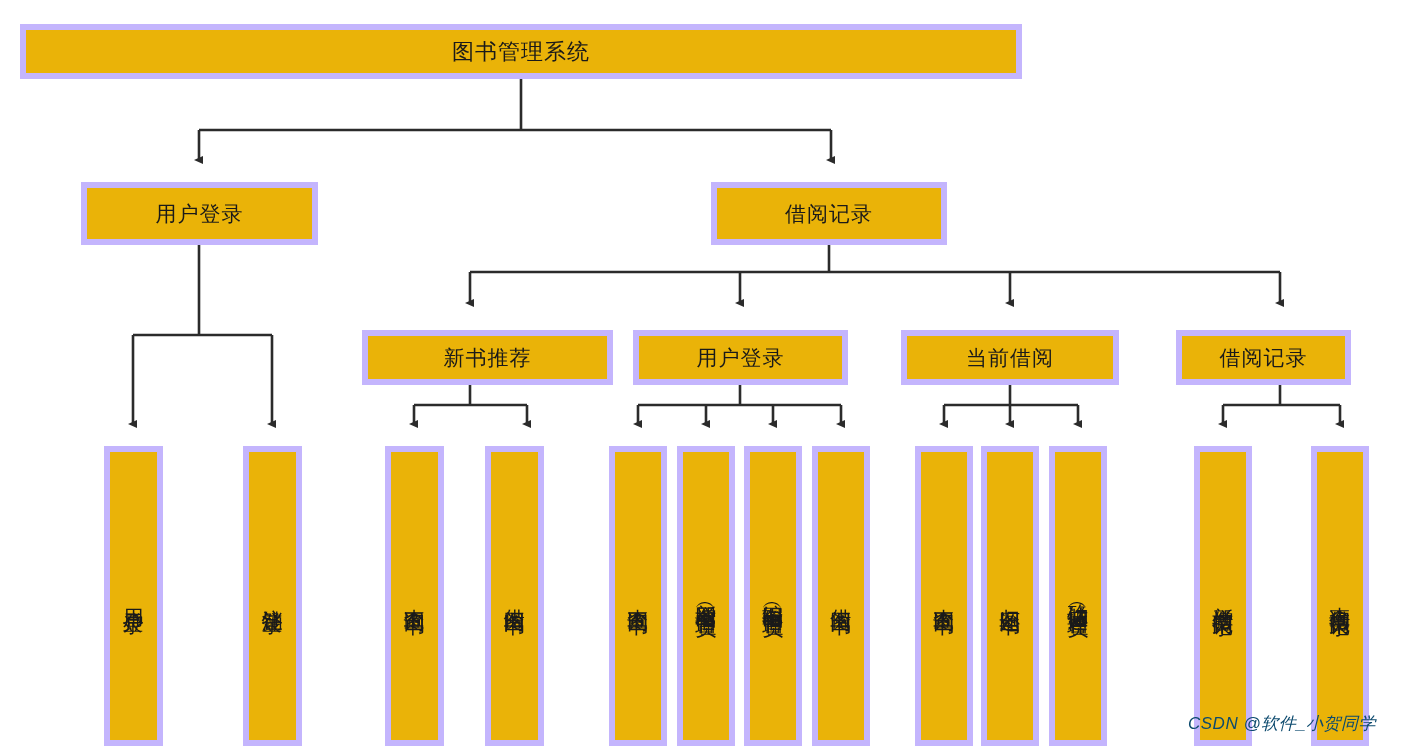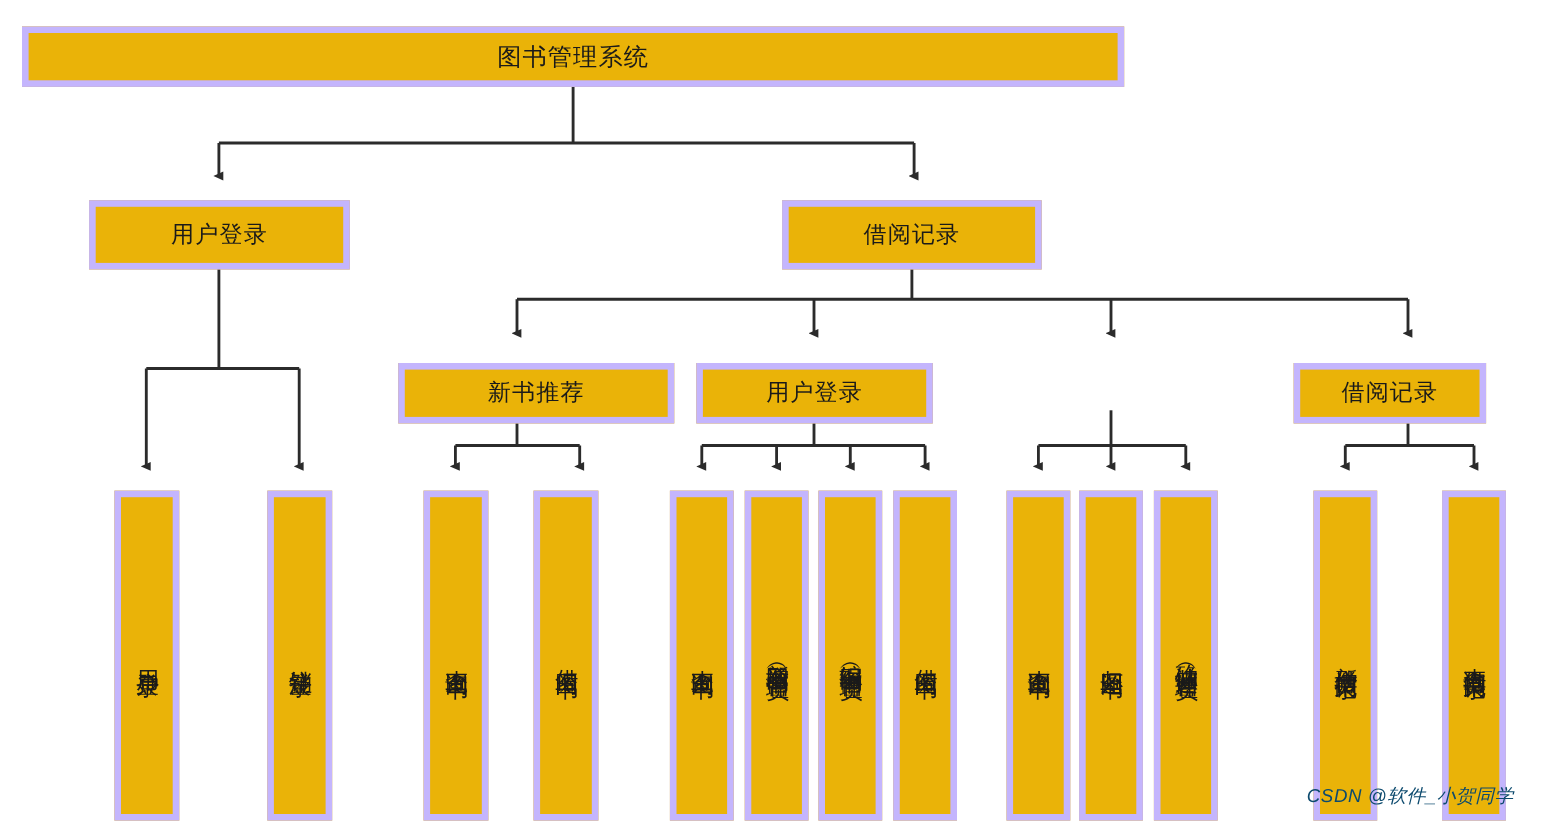--- a/index.html
+++ b/index.html
@@ -141,20 +141,23 @@
   <div class="node horiz" style="left:711px; top:170px; width:236px; height:63px;">
     <span class="node-label">借阅记录</span>
   </div>
 
   <div class="node horiz" style="left:362px; top:318px; width:251px; height:55px;">
     <span class="node-label">新书推荐</span>
   </div>
   <div class="node horiz" style="left:633px; top:318px; width:215px; height:55px;">
     <span class="node-label">用户登录</span>
   </div>
+  <div class="node horiz" style="left:901px; top:318px; width:218px; height:55px;">
+    <span class="node-label">当前借阅</span>
+  </div>
   <div class="node horiz" style="left:1176px; top:318px; width:175px; height:55px;">
     <span class="node-label">借阅记录</span>
   </div>
 
   <div class="node vert" style="left:104px; top:434px; width:59px; height:300px;">
     <span class="node-label">用户登录</span>
   </div>
   <div class="node vert" style="left:243px; top:434px; width:59px; height:300px;">
     <span class="node-label">注销登录</span>
   </div>

